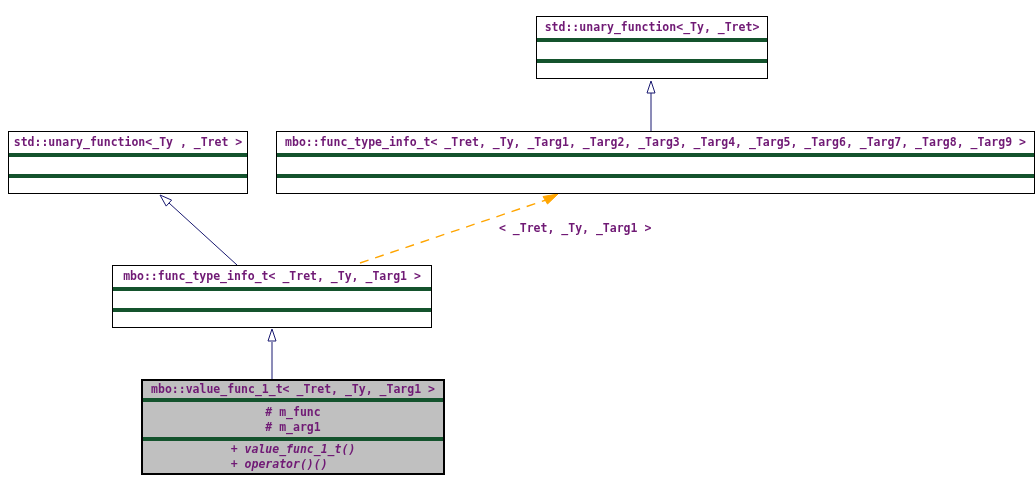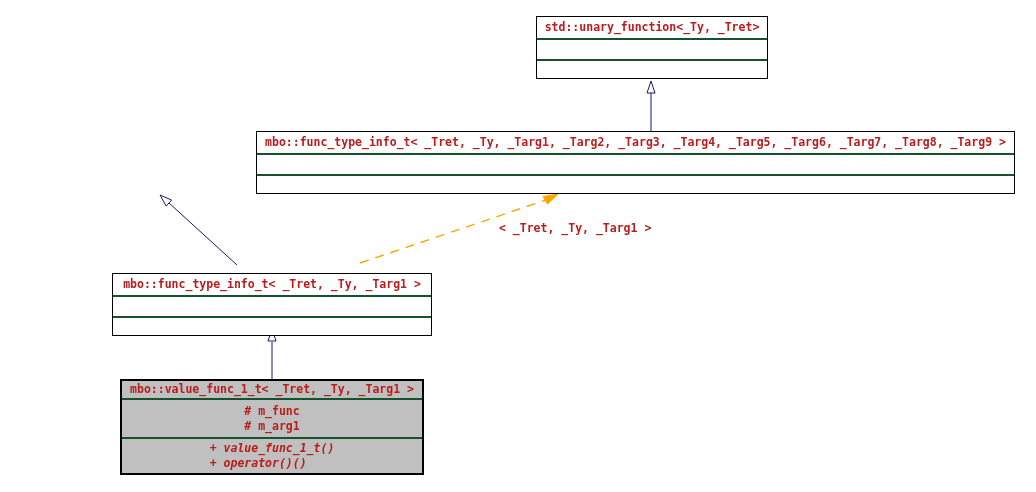--- a/index.html
+++ b/index.html
@@ -3,52 +3,53 @@
 <meta charset="utf-8">
 <style>
   html, body { margin: 0; padding: 0; background: #ffffff; }
   #canvas {
     position: relative;
     width: 1036px;
     height: 492px;
     background: #ffffff;
     font-family: "DejaVu Sans Mono", "Liberation Mono", monospace;
     font-weight: bold;
-    color: #b91c1c;
+    color: #701a75;
     overflow: hidden;
   }
   #edges {
     position: absolute;
     left: 0; top: 0;
     width: 1036px; height: 492px;
     pointer-events: none;
   }
   .node {
     position: absolute;
     box-sizing: border-box;
     border: 1px solid #000000;
     background: #ffffff;
     display: flex;
     flex-direction: column;
     cursor: pointer;
   }
   .node.selected {
     border-width: 2px;
     background: #c0c0c0;
+    margin-left: 21px;
   }
   .cell {
     box-sizing: border-box;
     display: flex;
     align-items: center;
     justify-content: center;
     white-space: nowrap;
     font-size: 11.5px;
     line-height: 1;
   }
-  .cell + .cell { border-top: 2px solid #14532d; }
+  .cell + .cell { border-top: 4px solid #14532d; }
   .t22 { height: 21px; }
   .t21 { height: 21px; }
   .t20 { flex: 1 1 auto; }
   .sel-title { height: 17px; font-size: 11.5px; }
   .sel-attrs { height: 39px; }
   .sel-methods { flex: 1 1 auto; font-style: italic; }
   .member-block {
     display: inline-block;
     text-align: left;
   }
@@ -93,30 +94,35 @@
       <polygon points="558,194 543,196.5 547.5,204" fill="#ffa500" stroke="#ffa500"></polygon>
     </g>
   </svg>
 
   <div class="node" style="left:536px; top:16px; width:232px; height:63px;">
     <div class="cell t22">std::unary_function&lt;_Ty, _Tret&gt;</div>
     <div class="cell t21"></div>
     <div class="cell t20"></div>
   </div>
 
+  <div class="node" style="left:8px; top:131px; width:240px; height:63px;">
+    <div class="cell t22">std::unary_function&lt;_Ty , _Tret &gt;</div>
+    <div class="cell t21"></div>
+    <div class="cell t20"></div>
+  </div>
 
-  <div class="node" style="left:256px; top:131px; width:759px; height:63px;">
+  <div class="node" style="left:276px; top:131px; width:759px; height:63px;">
     <div class="cell t22">mbo::func_type_info_t&lt; _Tret, _Ty, _Targ1, _Targ2, _Targ3, _Targ4, _Targ5, _Targ6, _Targ7, _Targ8, _Targ9 &gt;</div>
     <div class="cell t21"></div>
     <div class="cell t20"></div>
   </div>
 
   <div class="edge-label">&lt; _Tret, _Ty, _Targ1 &gt;</div>
 
-  <div class="node" style="left:112px; top:265px; width:320px; height:63px;margin-top:8px;">
+  <div class="node" style="left:112px; top:265px; width:320px; height:63px;">
     <div class="cell t22">mbo::func_type_info_t&lt; _Tret, _Ty, _Targ1 &gt;</div>
     <div class="cell t21"></div>
     <div class="cell t20"></div>
   </div>
 
   <div class="node selected" style="left:120px; top:379px; width:304px; height:96px;">
     <div class="cell sel-title">mbo::value_func_1_t&lt; _Tret, _Ty, _Targ1 &gt;</div>
     <div class="cell sel-attrs">
       <div class="member-block">
         <div class="member-line"># m_func</div>

